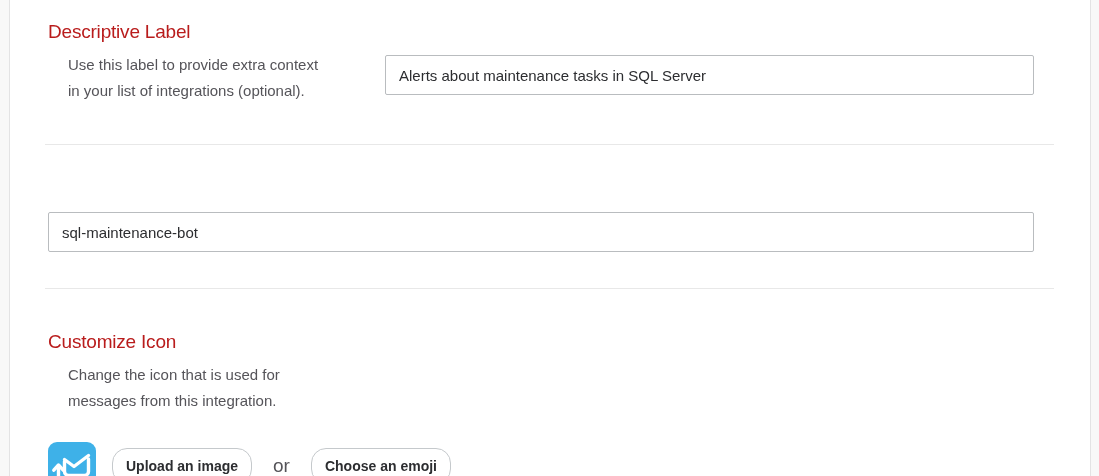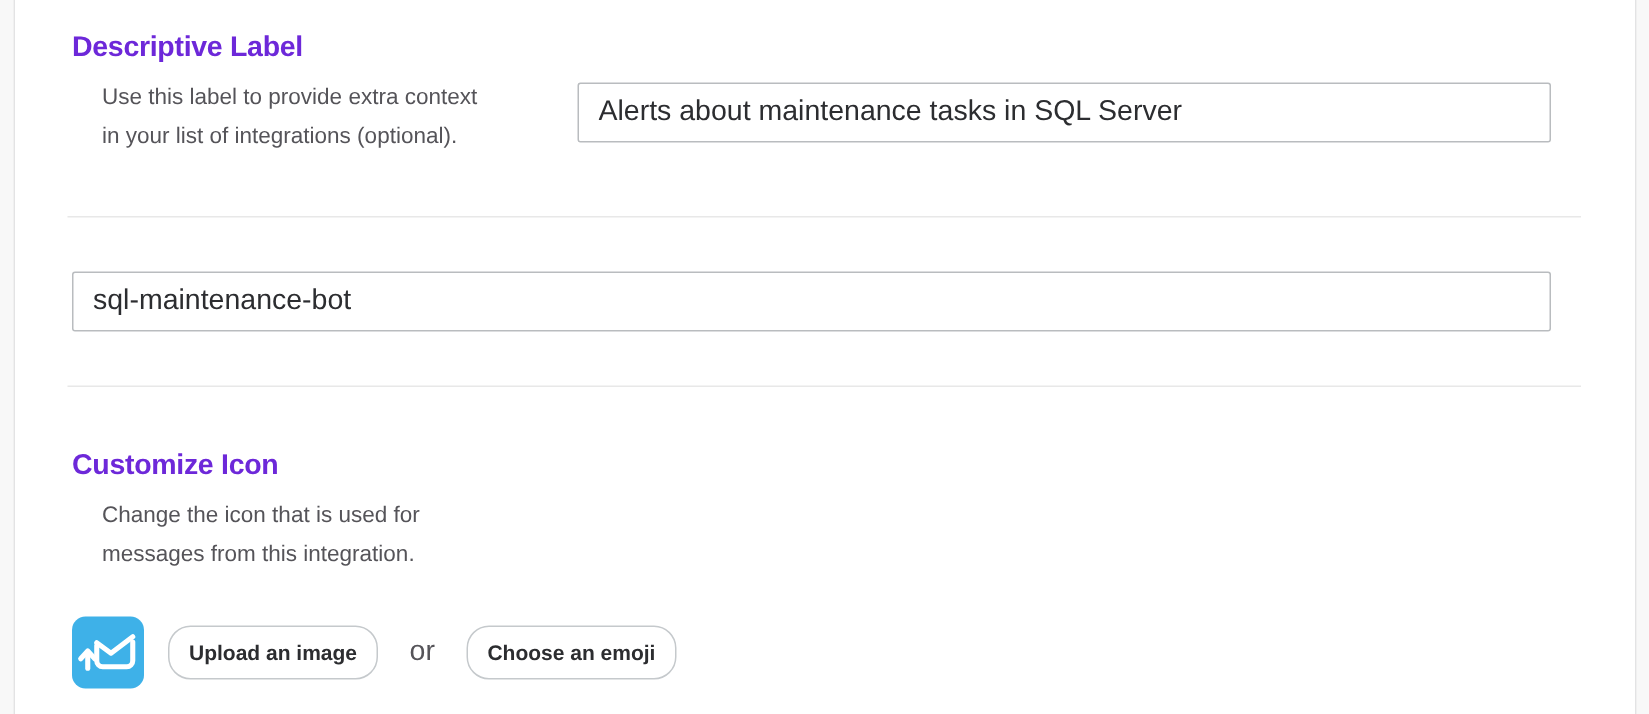--- a/index.html
+++ b/index.html
@@ -20,45 +20,45 @@
     display: flex;
     padding-left: 38px;
     padding-right: 56px;
   }
   .row-1 { padding-top: 19px; padding-bottom: 40px; }
   .row-2 { padding-top: 36px; padding-bottom: 36px; }
   .row-3 { padding-top: 40px; padding-bottom: 31px; flex-direction: column; }
   .col-left { width: 300px; flex: none; margin-right: 37px; }
   .col-right { flex: 1; min-width: 0; }
   .rt-1 { margin-top: 36px; }
-  .rt-2 { }
+  .rt-2 { margin-top: 31px; }
   .rt-3 { margin-top: 28px; display: flex; align-items: center; }
   .section-title {
     font-size: 19px;
-    font-weight: 700;
+    font-weight: 400;
     line-height: 26px;
-    color: #6d28d9;
+    color: #b91c1c;
     letter-spacing: -0.2px;
     margin-bottom: 7px;
   }
   .desc-line {
     font-size: 15px;
     line-height: 26px;
     color: #555459;
     white-space: nowrap;
     margin-left: 20px;
   }
   .text-input {
     width: 100%;
     height: 40px;
     border: 1px solid #b9bcbf;
     border-radius: 2px;
     padding: 0 13px;
     font-family: "Liberation Sans", sans-serif;
-    font-size: 19px;
+    font-size: 15px;
     color: #2c2d30;
     background: #ffffff;
     outline: none;
   }
   .divider {
     height: 1px;
     background: #e8e8e8;
     margin-left: 35px;
     margin-right: 36px;
   }

